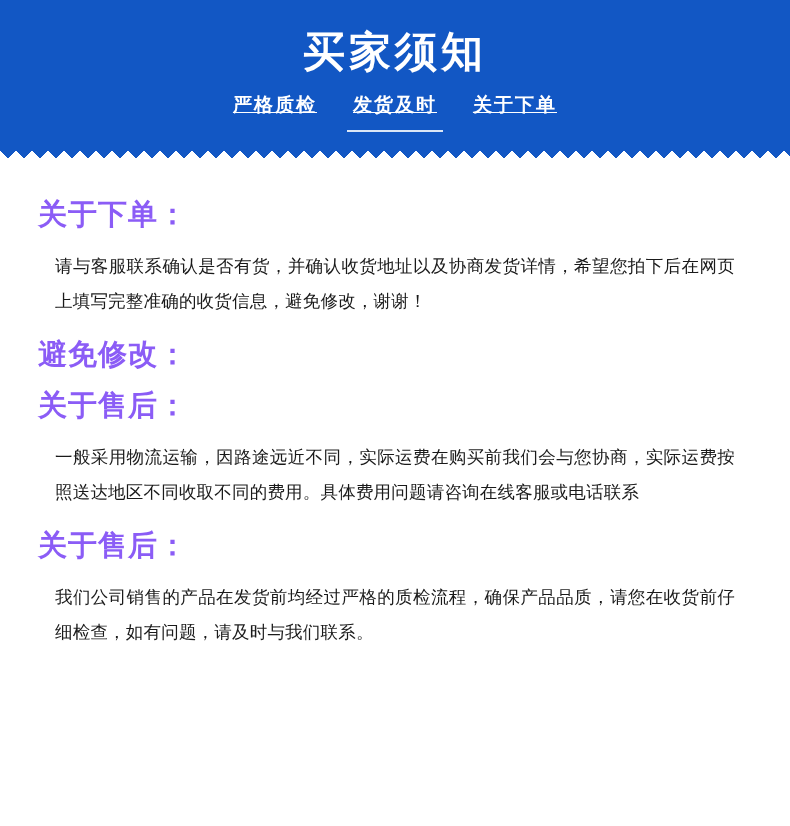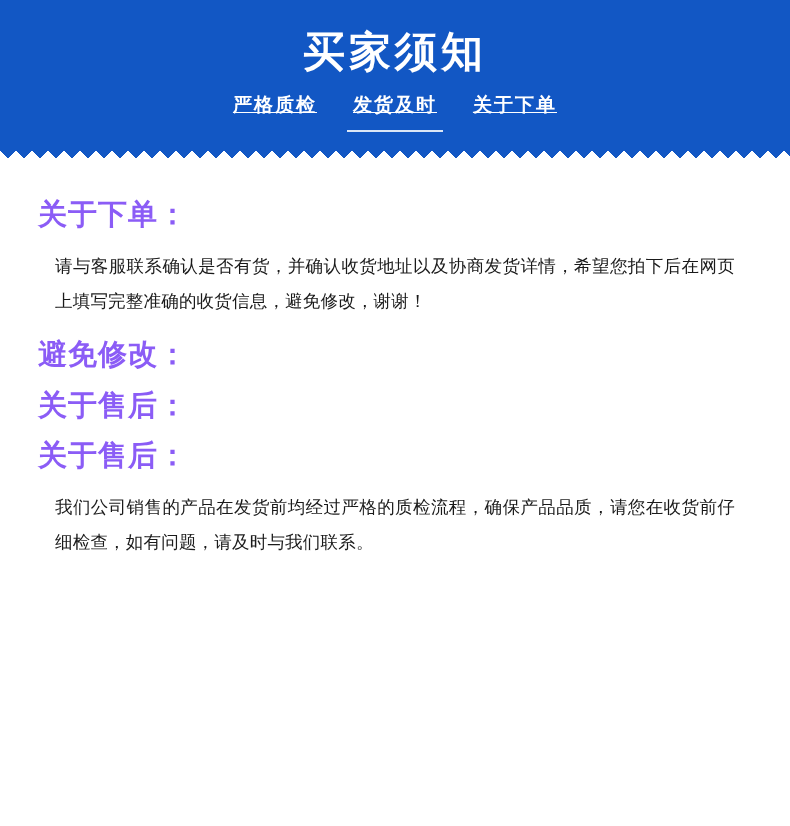--- a/index.html
+++ b/index.html
@@ -122,20 +122,21 @@
       <h2 class="section-heading">关于下单：</h2>
       <p class="section-body">请与客服联系确认是否有货，并确认收货地址以及协商发货详情，希望您拍下后在网页上填写完整准确的收货信息，避免修改，谢谢！</p>
     </div>
 
     <div class="section">
       <h2 class="section-heading">避免修改：</h2>
     </div>
 
     <div class="section">
       <h2 class="section-heading">关于售后：</h2>
+      <p class="section-body">一般采用物流运输，因路途远近不同，实际运费在购买前我们会与您协商，实际运费按照送达地区不同收取不同的费用。具体费用问题请咨询在线客服或电话联系</p>
     </div>
 
     <div class="section">
       <h2 class="section-heading">关于售后：</h2>
       <p class="section-body">我们公司销售的产品在发货前均经过严格的质检流程，确保产品品质，请您在收货前仔细检查，如有问题，请及时与我们联系。</p>
     </div>
 
   </div>
 </div>
 

